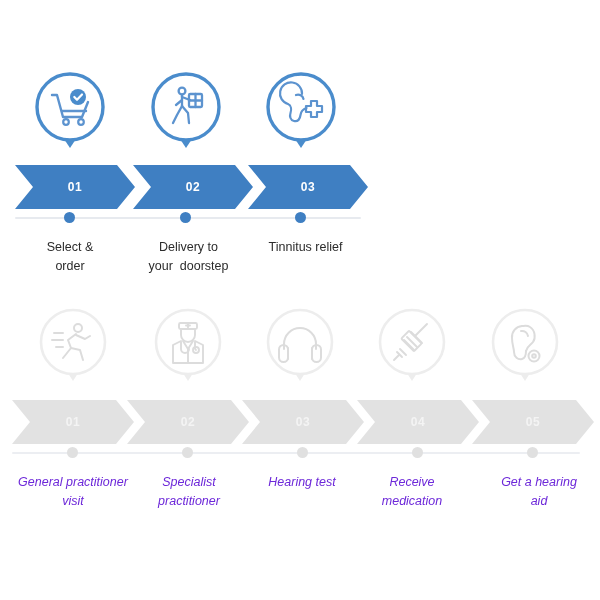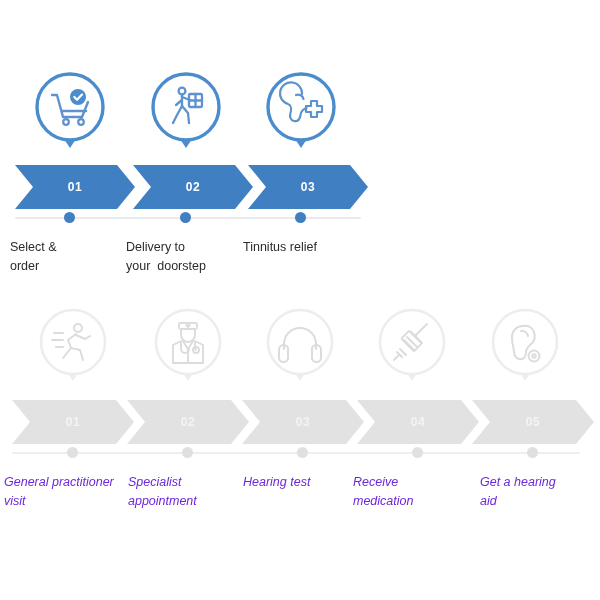--- a/index.html
+++ b/index.html
@@ -39,21 +39,21 @@
   .rail-line{position:absolute;top:6px;height:2px;border-radius:1px;}
   .row-active .rail-line{left:15px;width:346px;background:#e7eaef;}
   .row-inactive .rail-line{left:12px;width:568px;background:#eceef2;}
   .rail-dot{position:absolute;top:1px;width:11px;height:11px;border-radius:50%;}
   .row-active .rail-dot{background:#3f7fc2;}
   .row-inactive .rail-dot{background:#e0e0e0;}
 
   
   .captions{position:relative;}
   .caption{
-    position:absolute;top:0;text-align:left;
+    position:absolute;top:0;text-align:center;
     font-size:12.5px;line-height:19px;color:#2b2b2b;
     white-space:pre-wrap;
   }
   .row-inactive .caption{color:#6d28d9;font-style:italic;}
 </style>
 </head>
 <body>
 
 <div class="stage">
 
@@ -254,21 +254,21 @@
       <div class="rail-dot" style="left:182px"></div>
       <div class="rail-dot" style="left:297px"></div>
       <div class="rail-dot" style="left:412px"></div>
       <div class="rail-dot" style="left:527px"></div>
     </div>
 
     <div class="captions" style="height:50px">
       <div class="caption" style="left:4px;width:138px;top:13px">General practitioner
 visit</div>
       <div class="caption" style="left:128px;width:122px;top:13px">Specialist
-appointment</div>
+practitioner</div>
       <div class="caption" style="left:353px;width:118px;top:13px">Receive
 medication</div>
       <div class="caption" style="left:243px;width:118px;top:13px">Hearing test</div>
       <div class="caption" style="left:480px;width:118px;top:13px">Get a hearing
 aid</div>
     </div>
   </div>
 
 </div>
 

